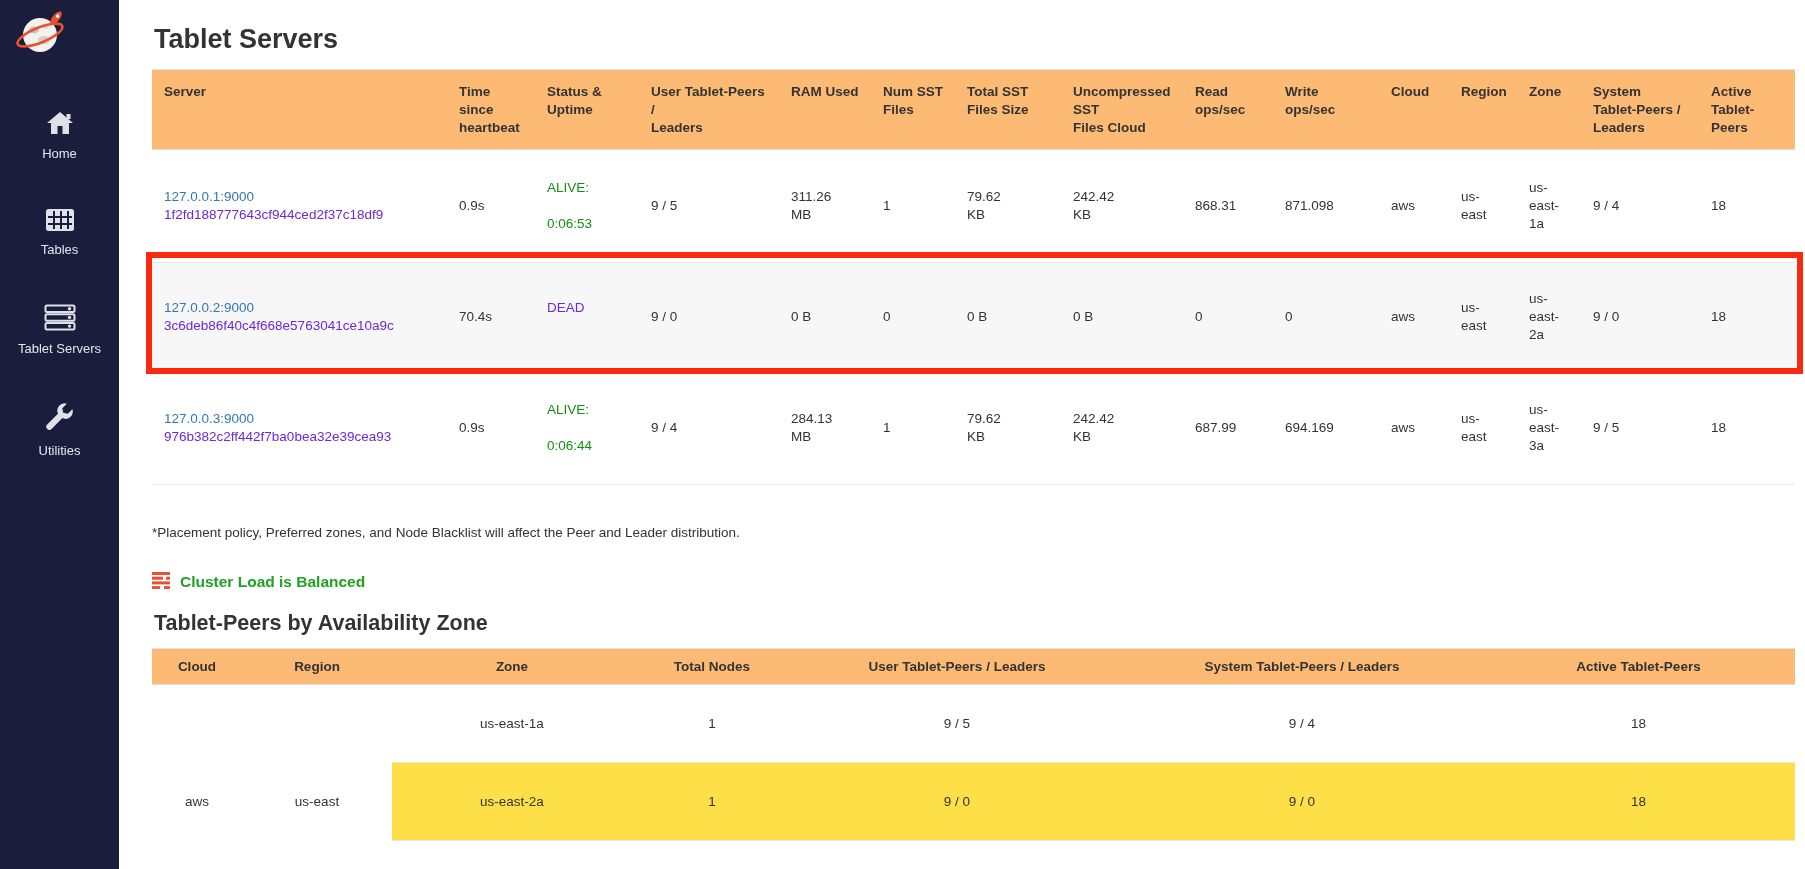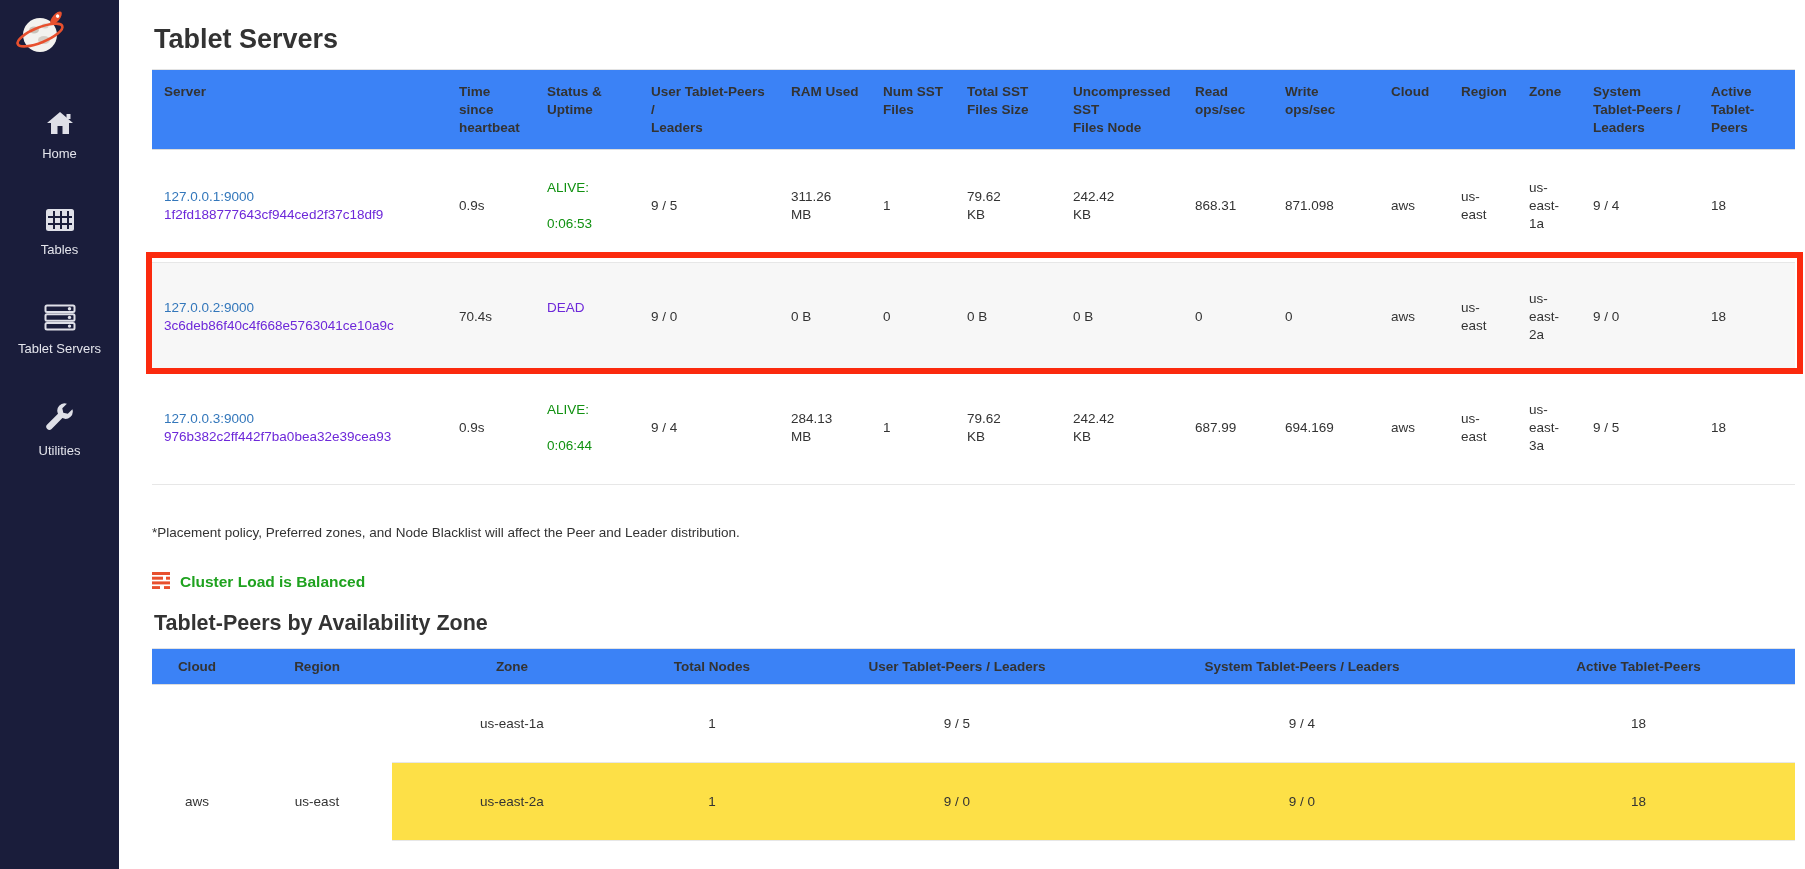--- a/index.html
+++ b/index.html
@@ -15,21 +15,21 @@
   .nav-item { display:flex; flex-direction:column; align-items:center; gap:6px;
               cursor:pointer; width:131px; }
   .nav-label { color:#e4e5ec; font-size:13px; text-align:center; }
 
   
   .main { flex:1; padding:16px 10px 0 33px; }
   h1.page-title { font-size:27px; font-weight:bold; color:#333; margin:8px 0 14px 2px; }
   h2.section-title { font-size:21.5px; font-weight:bold; color:#333; margin:18px 0 12px 2px; }
 
   table { border-collapse:collapse; table-layout:fixed; width:1643px; }
-  th { background:#3b82f6; border-top:1px solid #e3e3e3; border-bottom:1px solid #dcdcdc;
+  th { background:#fdba74; border-top:1px solid #e3e3e3; border-bottom:1px solid #dcdcdc;
        text-align:left; vertical-align:top; padding:13px 12px; font-size:13.5px;
        color:#333; white-space:pre-line; line-height:1.32; font-weight:bold; }
   td { border-bottom:1px solid #e7e7e7; padding:10px 12px; font-size:13.5px;
        vertical-align:middle; white-space:pre-line; line-height:1.35; }
 
   table.servers td { height:110px; }
   table.servers tbody tr:nth-child(2) td { background:#f7f7f7; }
   a.server-link { color:#3377bb; text-decoration:none; cursor:pointer; }
   .uuid { color:#6d28d9; display:block; }
   .status-alive, .uptime { color:#119111; display:block; }
@@ -151,21 +151,21 @@
           <th>Time since heartbeat</th>
           <th>Status &amp; Uptime</th>
           <th>User Tablet-Peers /
 Leaders</th>
           <th>RAM Used</th>
           <th>Num SST
 Files</th>
           <th>Total SST
 Files Size</th>
           <th>Uncompressed SST
-Files Node</th>
+Files Cloud</th>
           <th>Read
 ops/sec</th>
           <th>Write
 ops/sec</th>
           <th>Cloud</th>
           <th>Region</th>
           <th>Zone</th>
           <th>System
 Tablet-Peers /
 Leaders</th>

